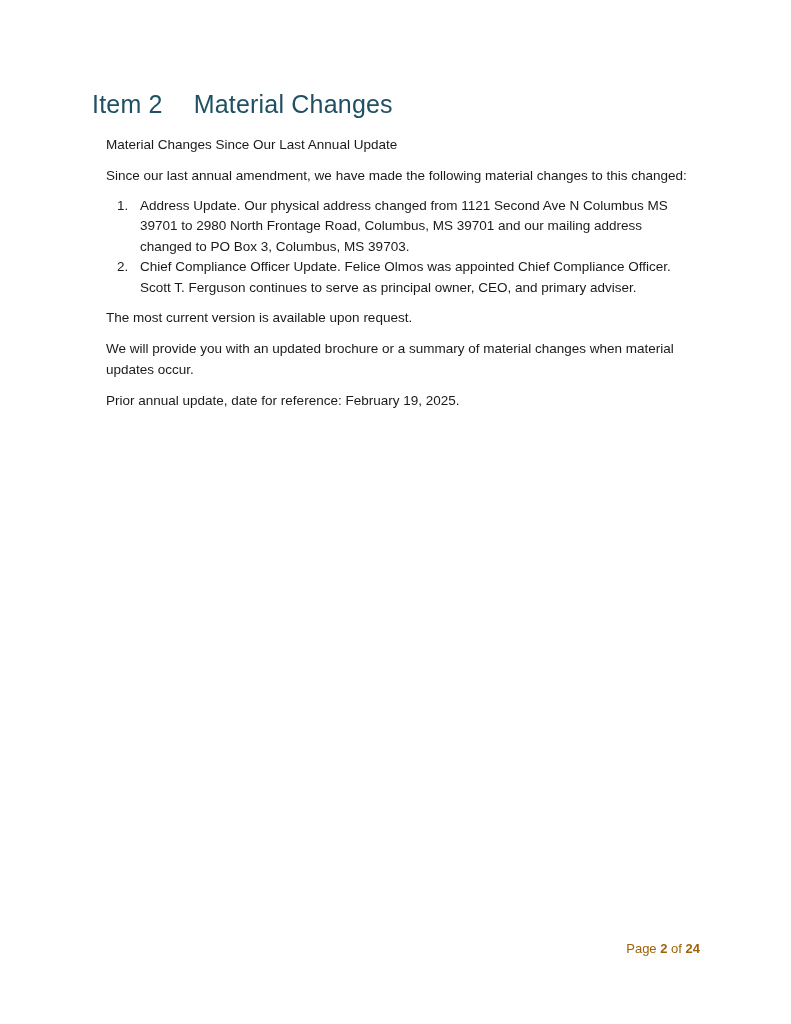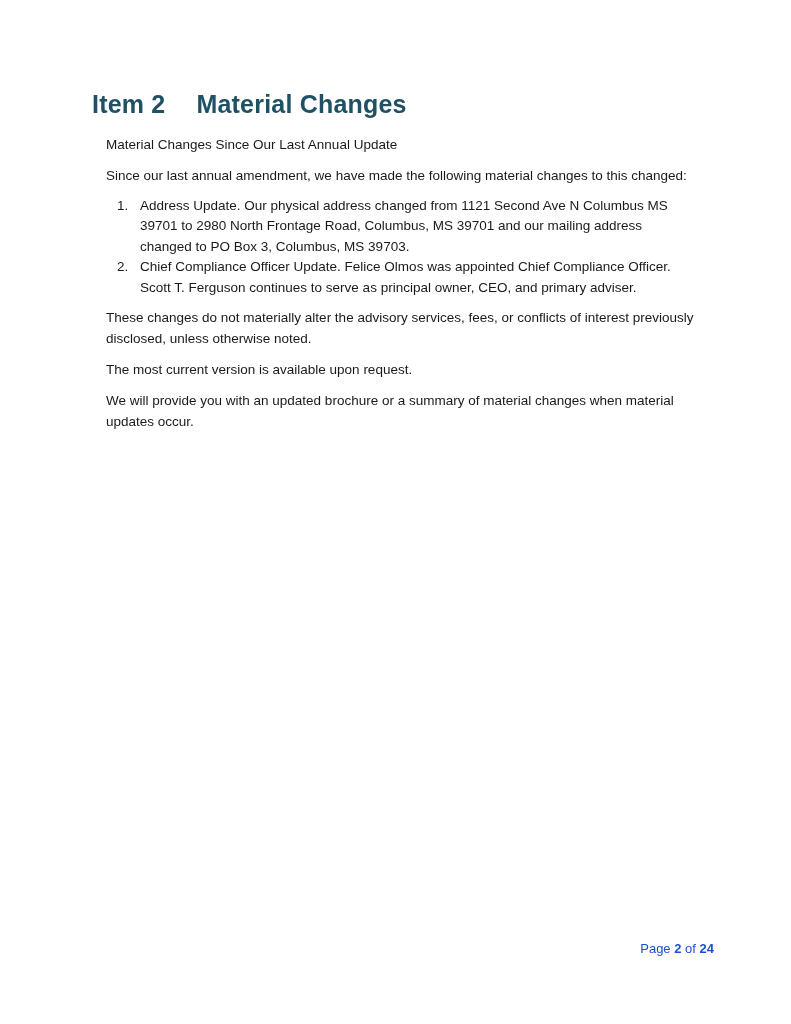--- a/index.html
+++ b/index.html
@@ -15,21 +15,21 @@
     font-family: "Liberation Sans", sans-serif;
     color: #1a1a1a;
     overflow: hidden;
   }
   .content {
     padding: 90px 91px 0 92px;
   }
   h1.doc-heading {
     margin: 0 0 15px 0;
     font-size: 25px;
-    font-weight: 700;
+    font-weight: 400;
     color: #1f5063;
     letter-spacing: 0.2px;
     line-height: 1.15;
   }
   h1.doc-heading .heading-item {
     display: inline-block;
     margin-right: 31px;
   }
   p.body-text {
     margin: 0 0 10px 14px;
@@ -54,24 +54,24 @@
     text-align: left;
   }
   ol.changes-list .li-body {
     flex: 1 1 auto;
     padding-right: 8px;
   }
   .bold-lead { font-weight: 400; }
   .page-footer {
     position: absolute;
     top: 941px;
-    right: 77px;
+    right: 91px;
     font-size: 13px;
     line-height: 16px;
-    color: #1d4ed8;
+    color: #a16207;
   }
   .page-footer b { font-weight: 700; }
 </style>
 </head>
 <body>
 
 <div class="page">
   <div class="content">
 
     <h1 class="doc-heading">
@@ -86,20 +86,20 @@
       <li>
         <span class="li-number">1.</span>
         <span class="li-body"><span class="bold-lead">Address Update.</span><span> Our physical address changed from 1121 Second Ave N Columbus MS 39701 to 2980 North Frontage Road, Columbus, MS 39701 and our mailing address changed to PO Box 3, Columbus, MS 39703.</span></span>
       </li>
       <li>
         <span class="li-number">2.</span>
         <span class="li-body"><span class="bold-lead">Chief Compliance Officer Update.</span><span> Felice Olmos was appointed Chief Compliance Officer. Scott T. Ferguson continues to serve as principal owner, CEO, and primary adviser.</span></span>
       </li>
     </ol>
 
-    <p class="body-text">These changes do not materially alter the advisory services, fees, or conflicts of interest previously disclosed, unless otherwise noted.</p>
     <p class="body-text">The most current version is available upon request.</p>
     <p class="body-text">We will provide you with an updated brochure or a summary of material changes when material updates occur.</p>
+    <p class="body-text">Prior annual update, date for reference: February 19, 2025.</p>
 
   </div>
 
   <div class="page-footer"><span>Page </span><b>2</b><span> of </span><b>24</b></div>
 </div>
 
 </body></html>

